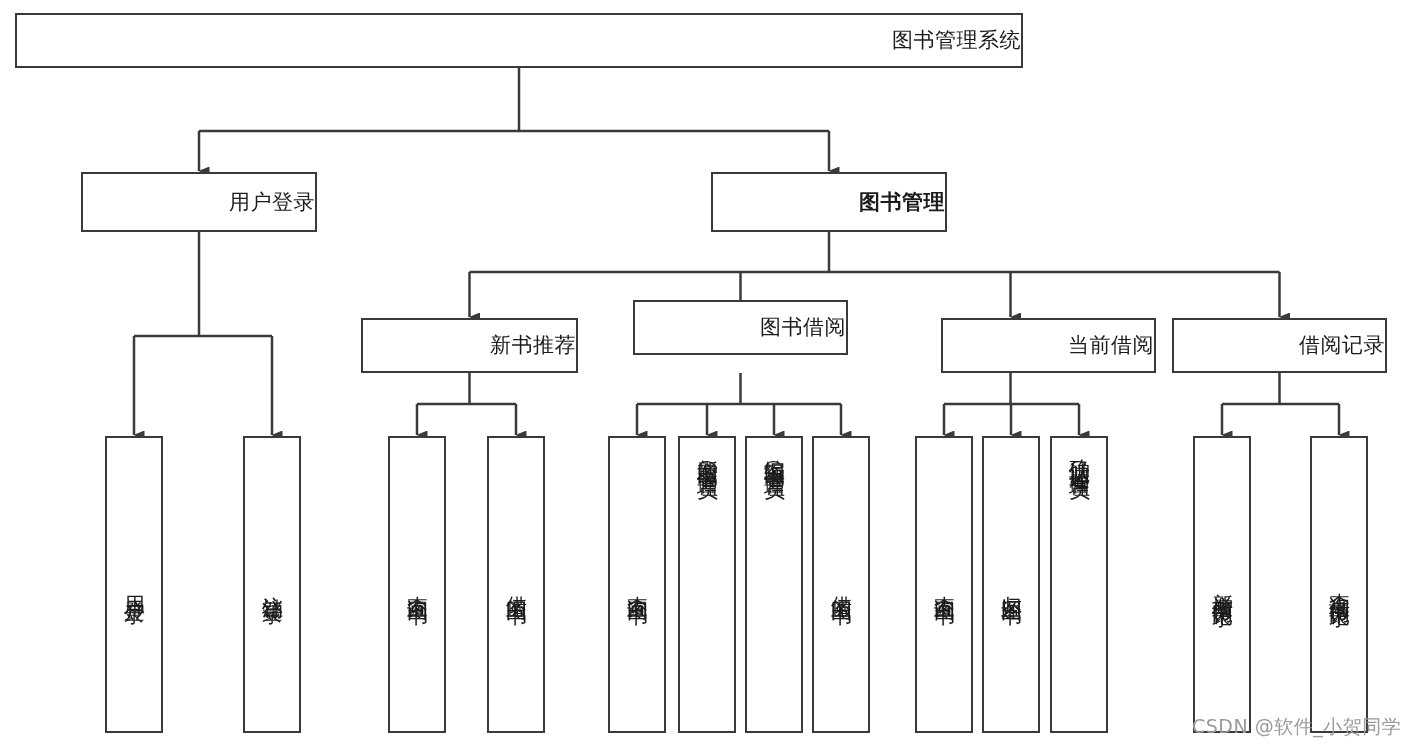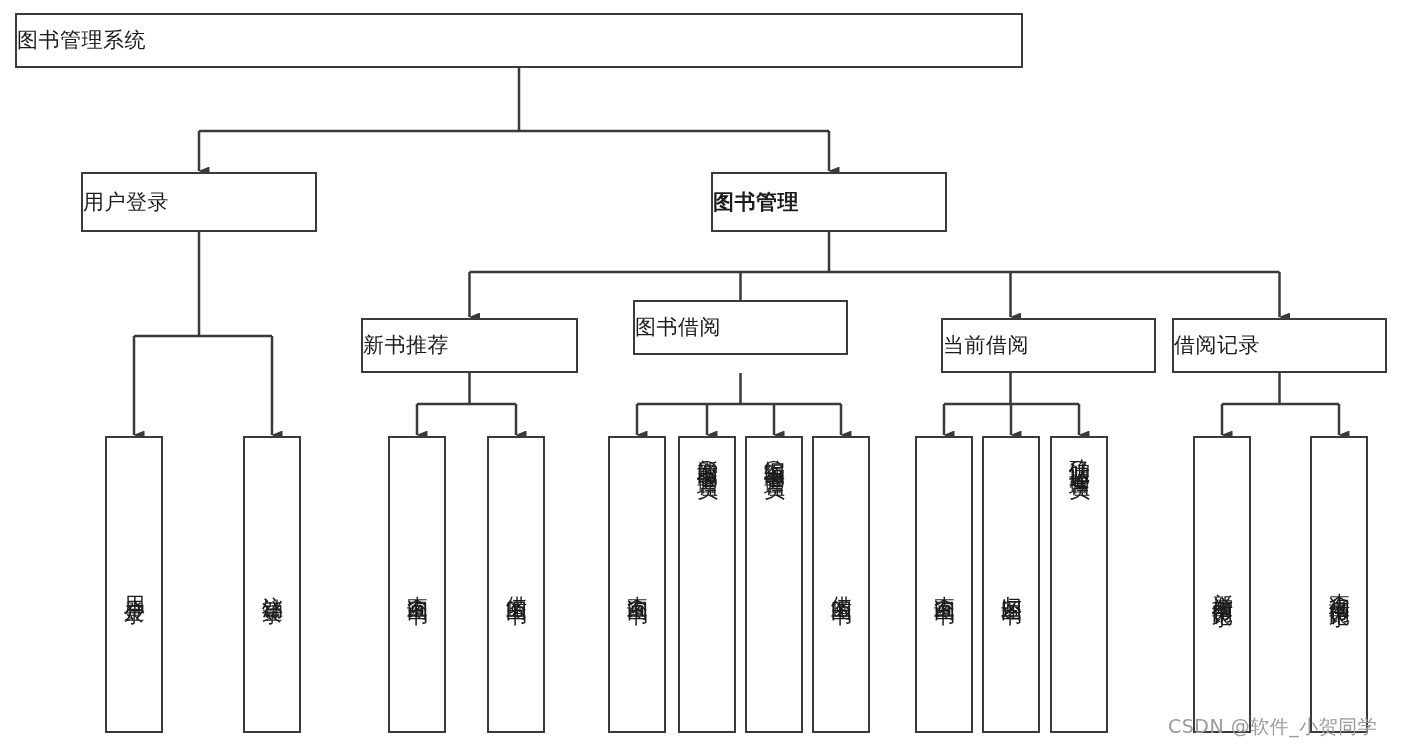--- a/index.html
+++ b/index.html
@@ -26,21 +26,21 @@
     width: 1405px;
     height: 747px;
   }
   .node-box {
     position: absolute;
     box-sizing: border-box;
     background: #ffffff;
     border: 2.5px solid #3a3a3a;
     display: flex;
     align-items: center;
-    justify-content: flex-start;
+    justify-content: flex-end;
   }
   .node-label {
     color: #1b1b1b;
     font-size: 21px;
     line-height: 1.25;
     letter-spacing: 0.5px;
     white-space: nowrap;
     text-align: center;
   }
   .node-box.leaf {
@@ -173,14 +173,14 @@
         <span class="node-label">确认归还（管理员）</span>
       </div>
       <div class="node-box leaf centered" style="left: 1193px; top: 436px; width: 58px; height: 297px;">
         <span class="node-label">新增借阅记录</span>
       </div>
       <div class="node-box leaf centered" style="left: 1310px; top: 436px; width: 58px; height: 297px;">
         <span class="node-label">查询借阅记录</span>
       </div>
     </div>
 
-  <div class="watermark" style="left:1168px; top:714px;">CSDN @软件_小贺同学</div>
+  <div class="watermark" style="left:1192px; top:714px;">CSDN @软件_小贺同学</div>
 </div>
 
 </body></html>

